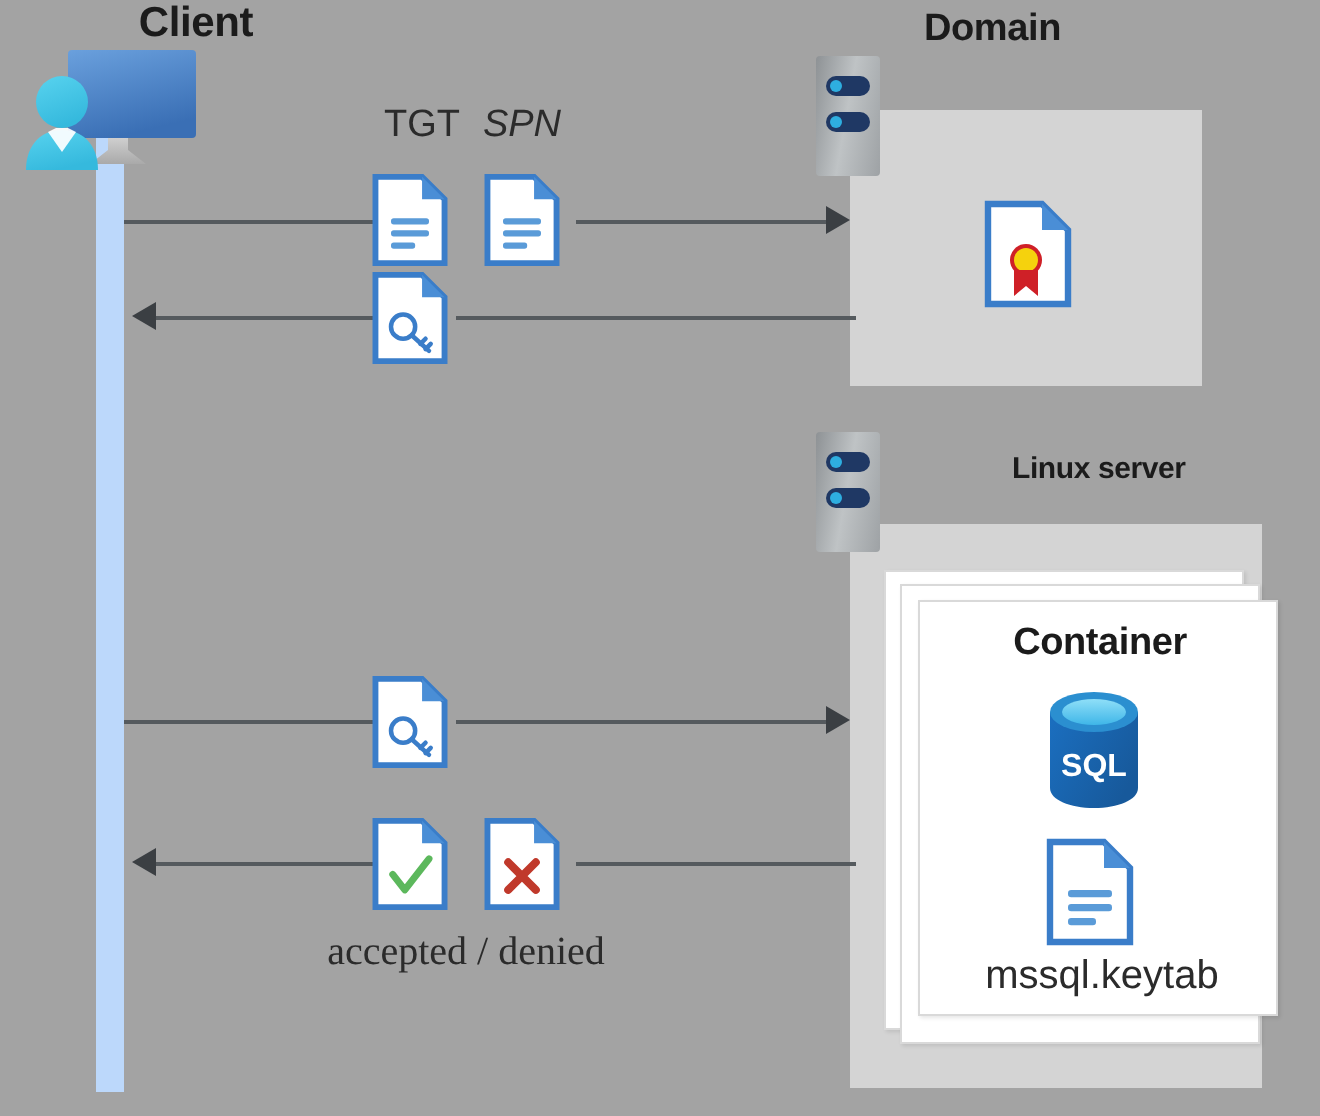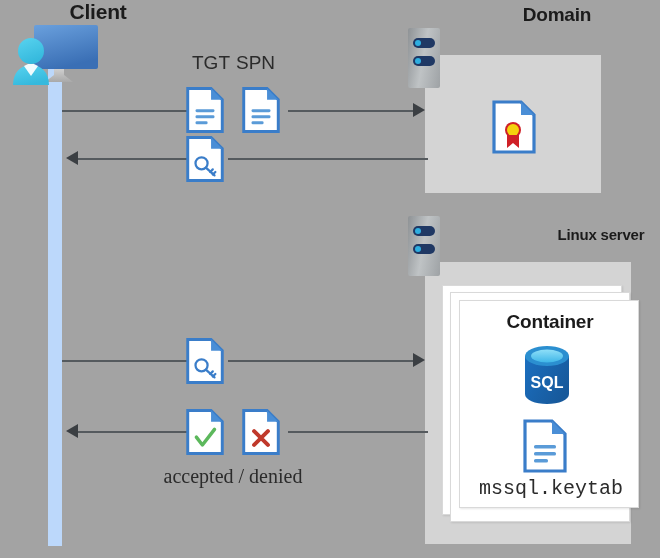--- a/index.html
+++ b/index.html
@@ -8,21 +8,21 @@
     background: #ffffff;
   }
   #stage {
     position: relative;
     width: 660px;
     height: 558px;
     background: #a3a3a3;
     font-family: "Liberation Sans", sans-serif;
     overflow: hidden;
   }
-  .abs { position: absolute; text-align: center; }
+  .abs { position: absolute; }
 
   
   #client-lifeline {
     left: 48px; top: 60px; width: 14px; height: 486px;
     background: #bcd8fb;
   }
 
   
   .title-bold {
     font-weight: bold;
@@ -47,29 +47,29 @@
     font-size: 19px; line-height: 24px;
     text-align: center;
   }
 
   
   .label-plain {
     color: #2b2b2b;
     font-size: 19px;
   }
   #tgt-label { left: 180px; top: 52px; width: 50px; text-align: right; }
-  #spn-label { left: 236px; top: 52px; width: 50px; text-align: left; }
+  #spn-label { left: 236px; top: 52px; width: 50px; text-align: center; font-style: italic; }
   #accepted-denied-label {
     left: 118px; top: 465px; width: 230px; text-align: center;
     font-size: 20px;
     font-family: Liberation Serif, serif;
   }
   #keytab-label {
     left: 468px; top: 477px; width: 166px; text-align: center;
-    font-size: 20px; color: #2b2b2b; font-family: Liberation Mono, monospace;
+    font-size: 20px; color: #2b2b2b;
   }
 
   
   .zone { background: #d4d4d4; }
   #dc-zone    { left: 425px; top: 55px;  width: 176px; height: 138px; }
   #linux-zone { left: 425px; top: 262px; width: 206px; height: 282px; }
 
   
   .rack {
     width: 32px; height: 60px; border-radius: 2px;

